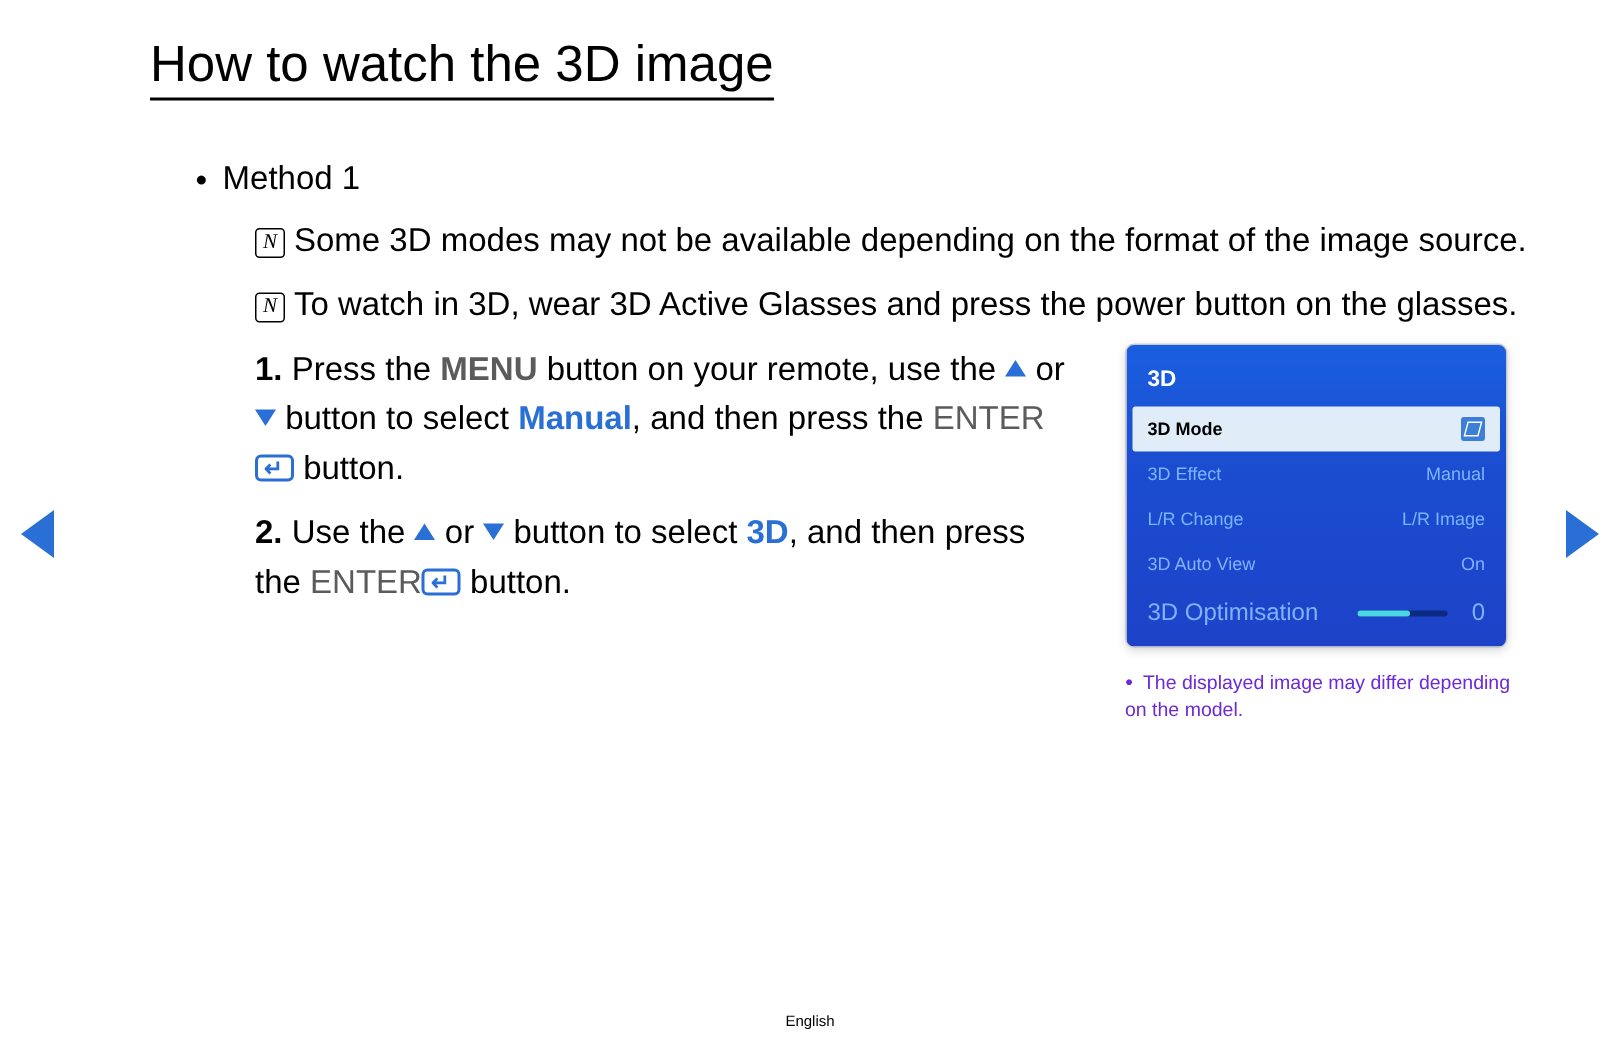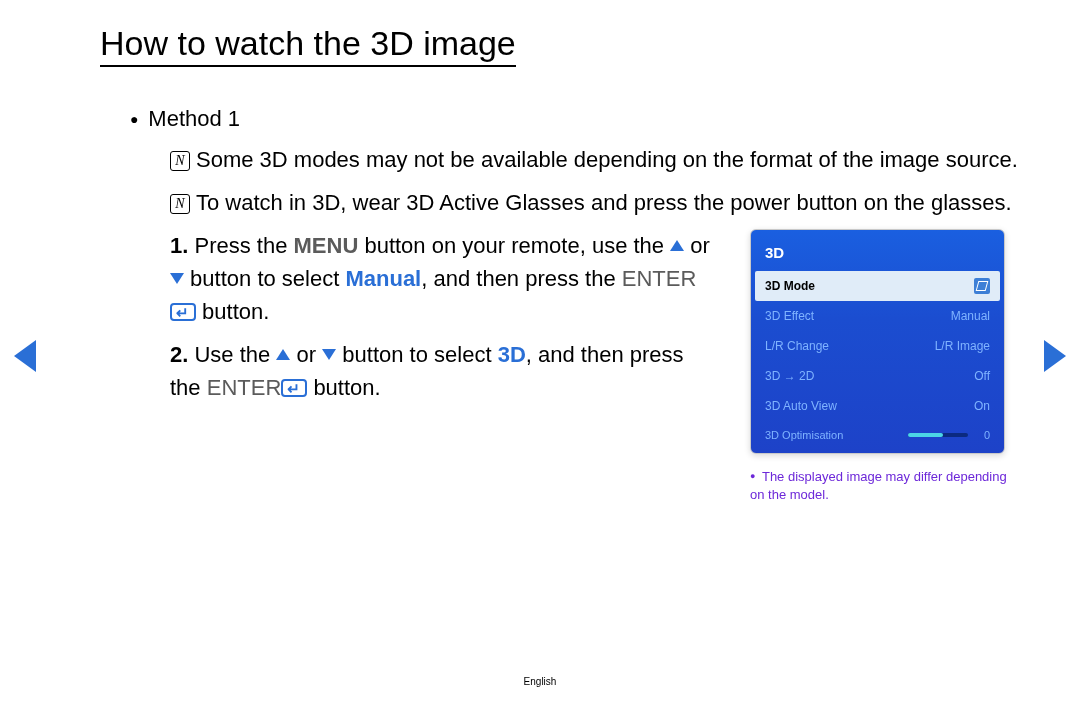--- a/index.html
+++ b/index.html
@@ -95,21 +95,21 @@
 }
 .panel-row.sel .mode-icon::after{
   content:""; position:absolute; left:3px; top:3px; right:3px; bottom:3px;
   border:1px solid #fff;
   transform:skewX(-15deg);
 }
 .slider-track{
   width:60px;height:4px;background:#0b2a80;border-radius:2px;position:relative;margin-right:10px;
 }
 .slider-fill{position:absolute;left:0;top:0;height:4px;width:35px;background:#4bd6e6;border-radius:2px;}
-.panel-opt-row{display:flex;justify-content:space-between;font-size:11px;padding:6px 10px;color:#7fb3ff;}
+.panel-opt-row{display:flex;justify-content:space-between;font-size:16px;padding:6px 10px;color:#7fb3ff;}
 .panel-caption{font-size:13px;color:#6d28d9;margin-top:14px;line-height:1.4;}
 .panel-caption::before{content:"● ";font-size:9px;vertical-align:2px;margin-right:4px;}
 .nav-left, .nav-right {
   position:absolute; top: 340px; width:0;height:0;cursor:pointer;
 }
 .nav-left{left:14px;border-top:16px solid transparent;border-bottom:16px solid transparent;border-right:22px solid #2a6fd6;}
 .nav-right{right:14px;border-top:16px solid transparent;border-bottom:16px solid transparent;border-left:22px solid #2a6fd6;}
 .footer{position:absolute;bottom:18px;left:0;right:0;text-align:center;font-size:10px;color:#000;}
 </style>
 </head>
@@ -157,24 +157,20 @@
         </div>
         <div class="panel-row">
           <span>3D Effect</span>
           <span>Manual</span>
         </div>
         <div class="panel-row">
           <span>L/R Change</span>
           <span>L/R Image</span>
         </div>
         <div class="panel-row">
-          <span>3D → 2D</span>
-          <span>Off</span>
-        </div>
-        <div class="panel-row">
           <span>3D Auto View</span>
           <span>On</span>
         </div>
         <div class="panel-opt-row">
           <span>3D Optimisation</span>
           <span style="display:flex;align-items:center;gap:6px;">
             <span class="slider-track">
                 <span class="slider-fill"></span>
               </span>
             <span>0</span>

